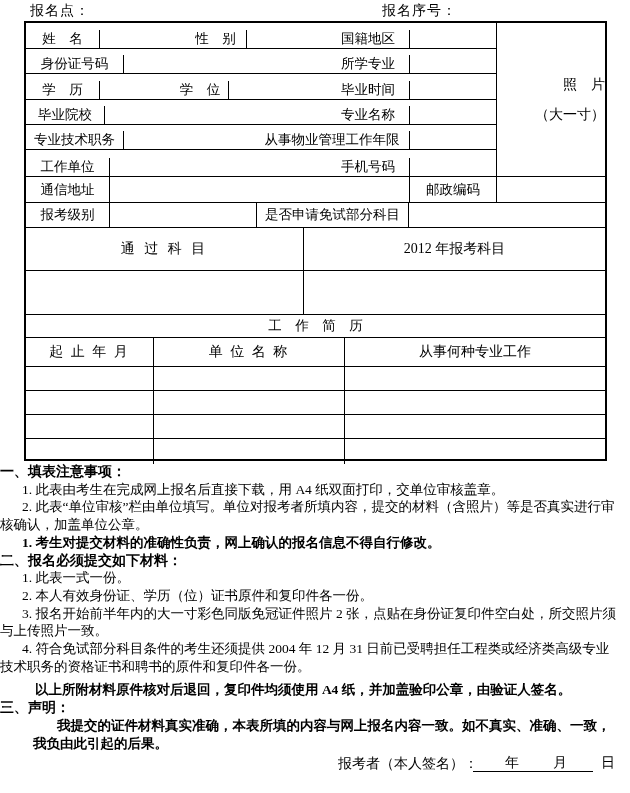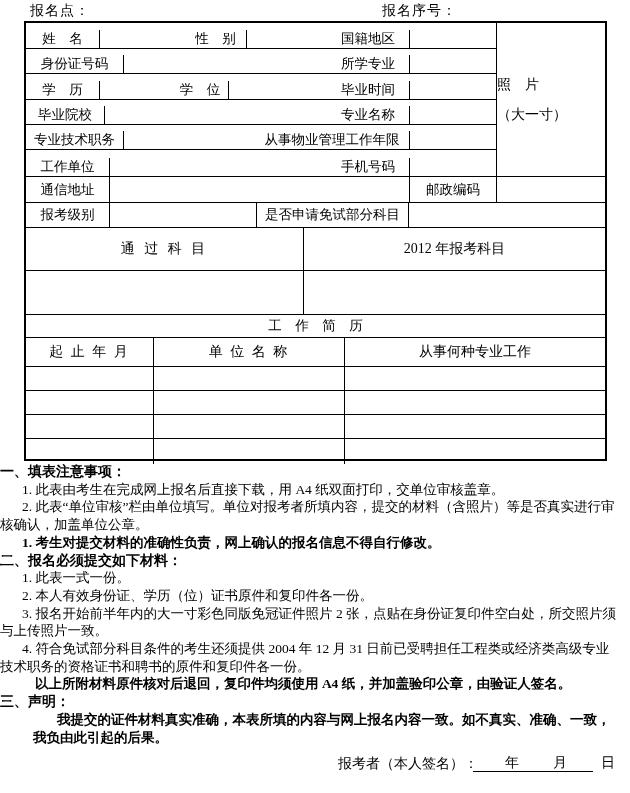--- a/index.html
+++ b/index.html
@@ -19,38 +19,38 @@
   .row.last{border-bottom:none;}
   .c{box-sizing:border-box;border-right:1px solid #000;display:flex;
      align-items:center;justify-content:center;font-size:13.5px;overflow:hidden;white-space:nowrap;}
   .c.end{border-right:none;flex:1;}
   .upper{display:flex;border-bottom:1px solid #000;box-sizing:border-box;}
   .left6{width:470px;box-sizing:border-box;}
   .left6 .row{height:25px;align-items:flex-end;}
   .left6 .row.h26{height:26px;}
   .left6 .row.last{border-bottom:none;}
   .photo{flex:1;border-left:1px solid #000;box-sizing:border-box;display:flex;
-         flex-direction:column;align-items:flex-start;justify-content:center;gap:12px;
+         flex-direction:column;align-items:flex-end;justify-content:center;gap:12px;
          font-size:14px;}
   .r7,.r8{height:25px;}
   .r7{height:26px;}
   .r9{height:43px;}
   .r10{height:44px;}
   .r11{height:23px;font-size:14px;}
   .r12{height:29px;}
   .rw{height:24px;}
   .rw.last{height:25px;}
   .hdr{font-size:14px;}
 
   
   .notes{position:absolute;left:0;top:463px;width:622px;font-size:13.5px;line-height:17.7px;}
   .sec-h{font-weight:bold;font-size:14px;}
   .item{text-indent:22px;}
   .item.b{font-weight:bold;}
-  .footer-line{margin-left:33px;text-indent:2px;font-weight:bold;}
+  .footer-line{margin-left:33px;text-indent:2px;font-weight:bold;margin-top:6px;}
   .decl{margin-left:33px;margin-right:8px;text-indent:24px;font-weight:bold;}
 
   .sig-label{position:absolute;left:338px;top:755px;font-size:14px;}
   .sig-line{position:absolute;left:473px;top:754px;width:120px;height:17px;
             border-bottom:1.5px solid #000;}
   .sig-date{position:absolute;left:505px;top:754px;font-size:14px;letter-spacing:2px;}
 </style>
 </head>
 <body>
 

